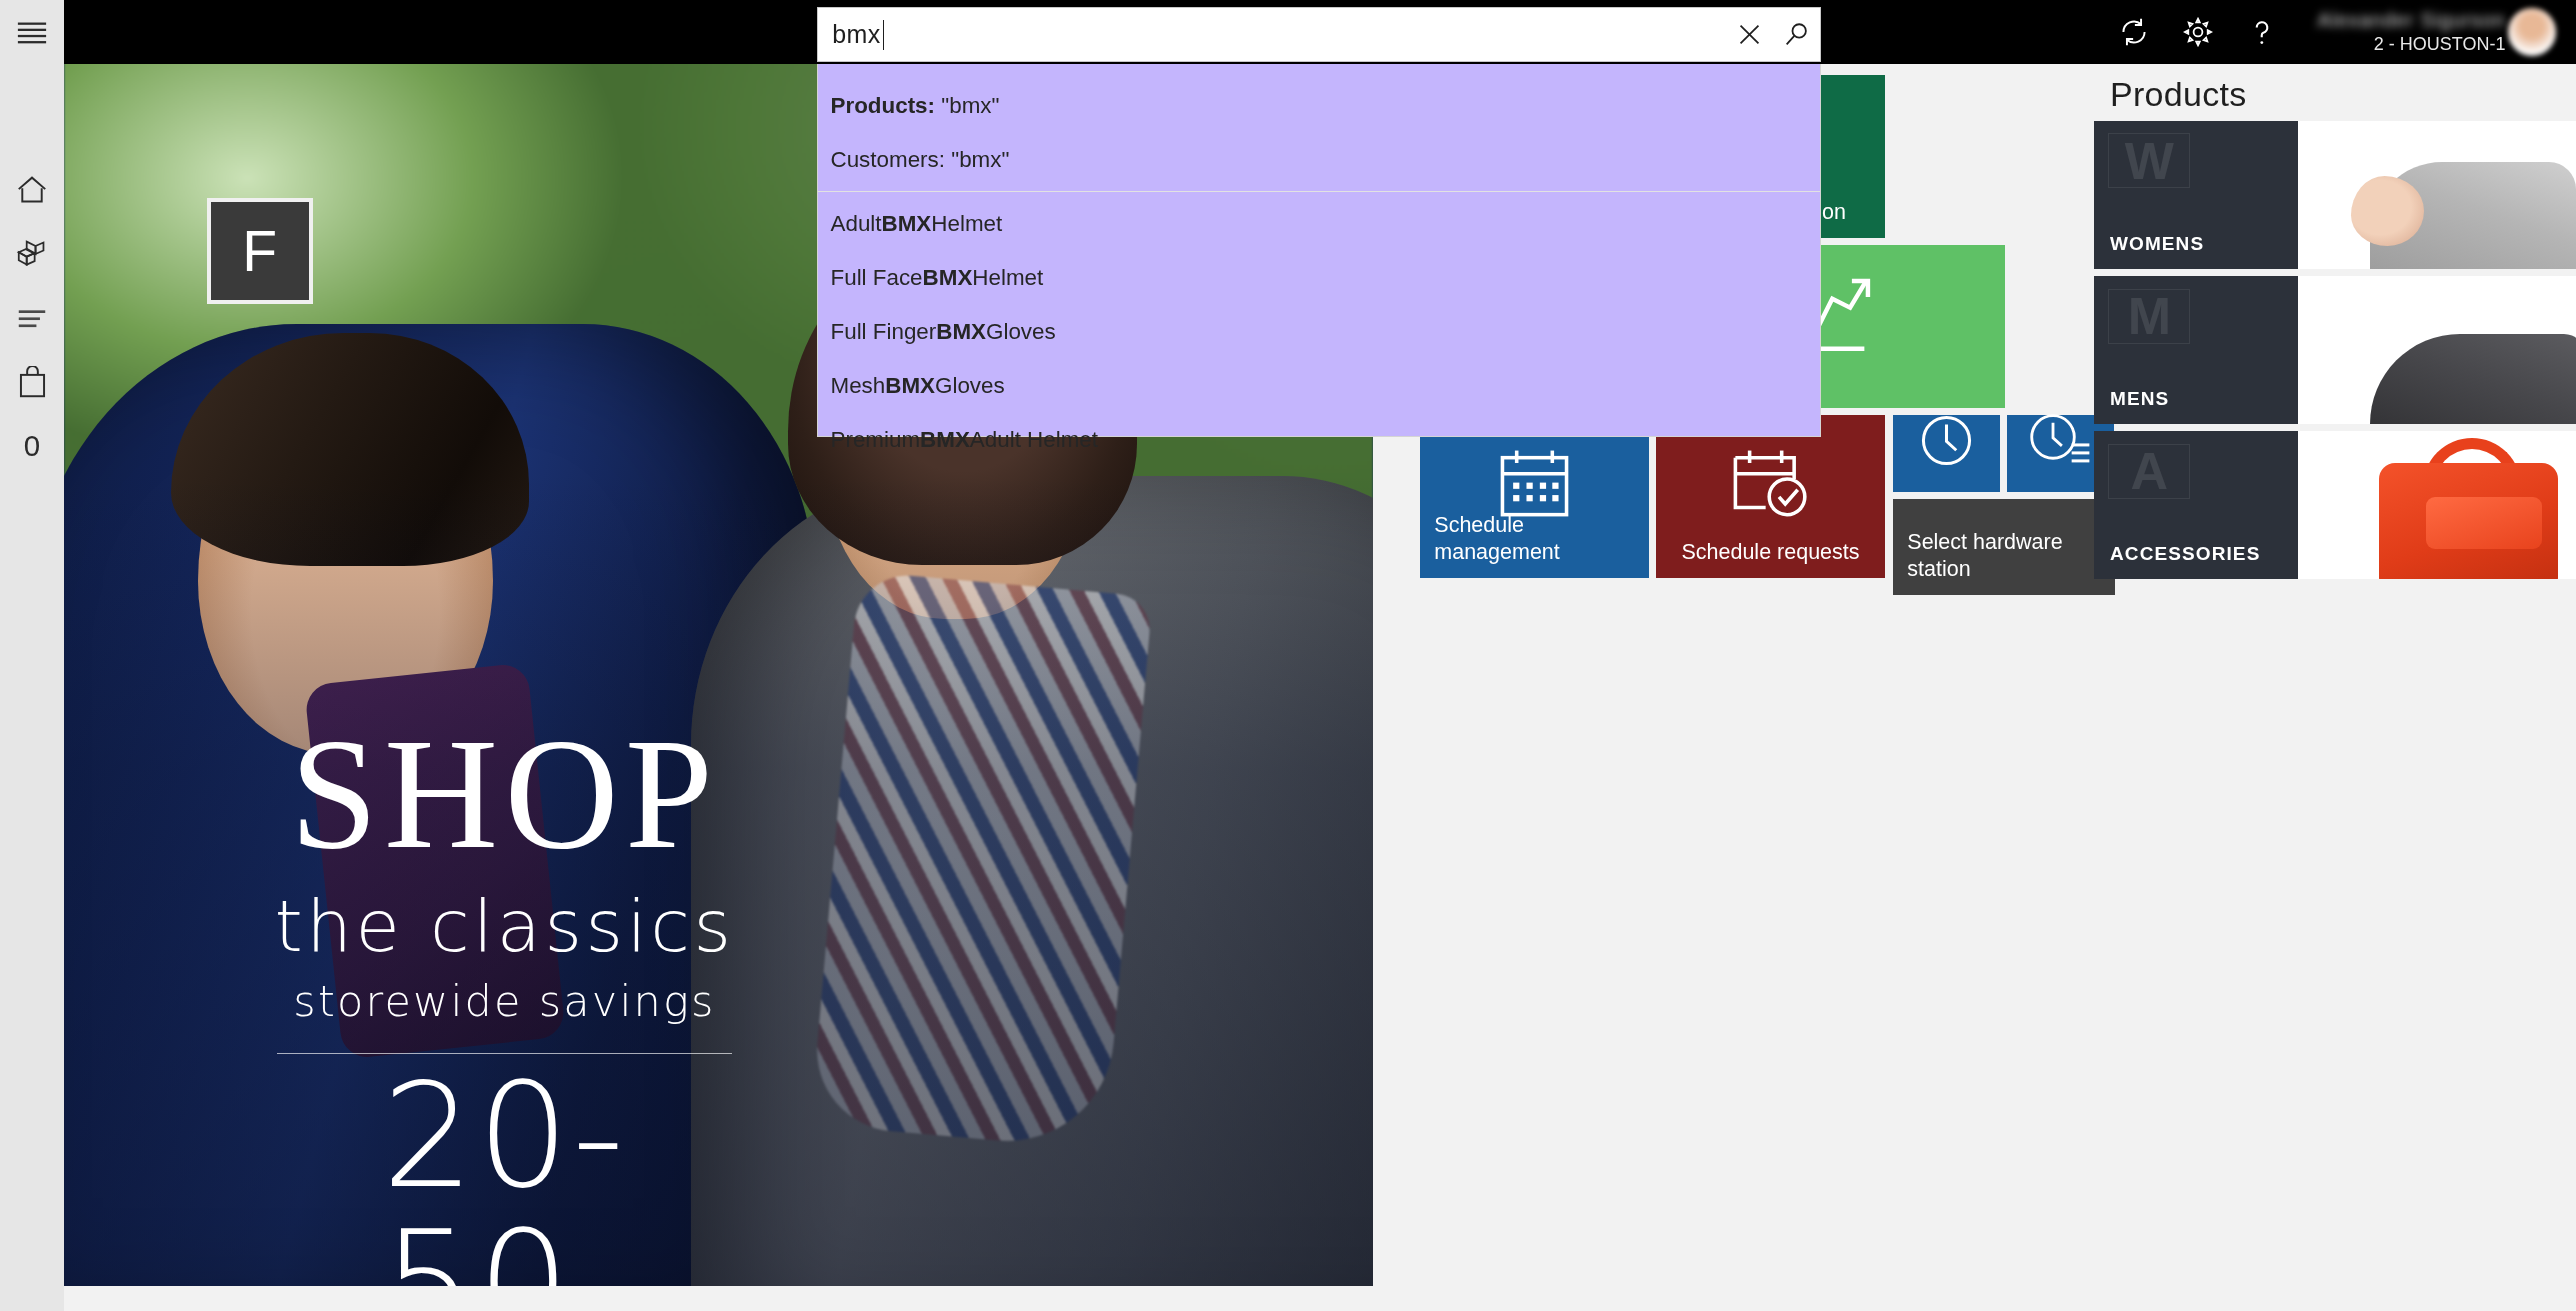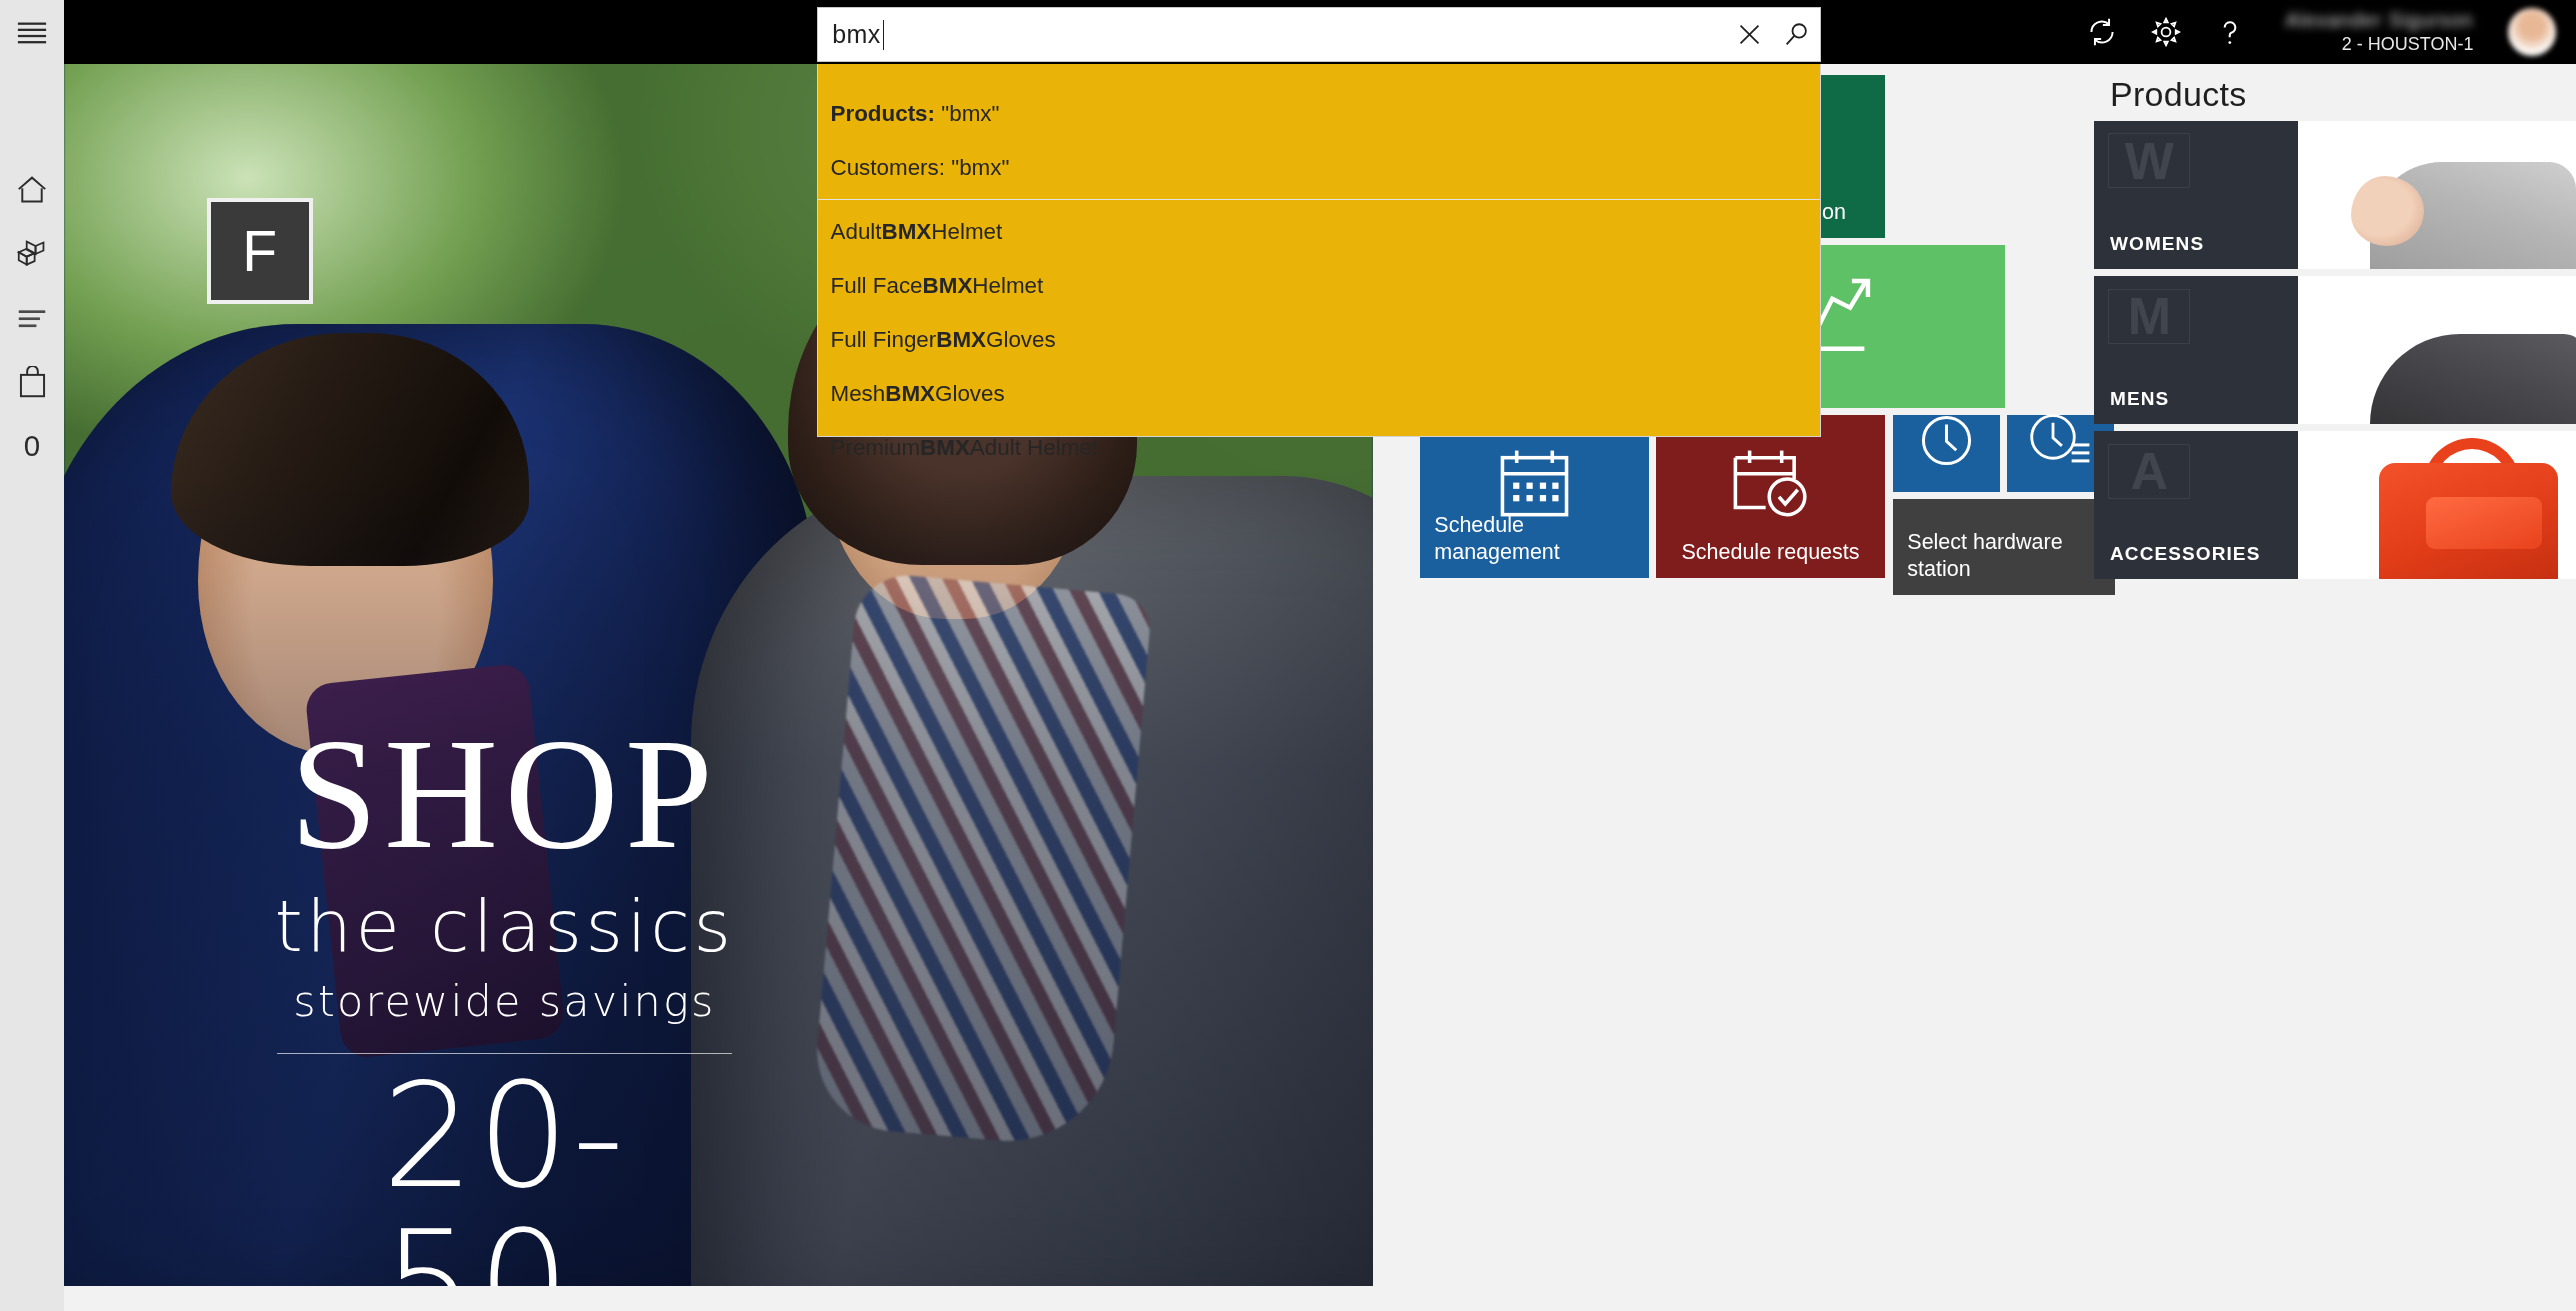--- a/index.html
+++ b/index.html
@@ -37,21 +37,21 @@
   #topbar-right {
     position: absolute; right: 16px; top: 0; height: 64px;
     display: flex; align-items: center; gap: 0;
   }
   .topicon {
     width: 64px; height: 64px; display: flex; align-items: center; justify-content: center;
     color: #fff;
   }
   #user-block {
     display: flex; flex-direction: column; align-items: flex-end;
-    justify-content: center; height: 52px; margin-left: 23px; margin-right: 35px;
+    justify-content: center; height: 52px; margin-left: 23px; margin-right: 3px;
   }
   #user-name-blur {
     font-size: 19.7px; color: #d8d8d8; line-height: 23px;
     filter: blur(4.5px); letter-spacing: 0.9px; white-space: nowrap;
   }
   #user-store {
     font-size: 18px; color: #e8e8e8; line-height: 21.5px;
     margin-top: 1.8px; white-space: nowrap;
   }
   #avatar {
@@ -76,22 +76,22 @@
     background: #1f1f1f; margin-left: 1.8px; vertical-align: middle;
   }
   .search-icon-btn {
     width: 47px; height: 55px; display: flex; align-items: center; justify-content: center;
     color: #1f1f1f;
   }
 
   
   #suggestions {
     position: absolute; left: 817px; top: 64px; width: 1004px; height: 373px;
-    background: #eab308; border: 0.9px solid #d4d4d4; border-top: none;
-    z-index: 59; padding-top: 23px;
+    background: #c4b5fd; border: 0.9px solid #d4d4d4; border-top: none;
+    z-index: 59; padding-top: 15px;
   }
   .sugg {
     height: 54px; display: flex; align-items: center;
     padding-left: 12.5px; font-size: 22.4px; color: #262626;
     font-family: "Liberation Sans", sans-serif; white-space: nowrap;
   }
   .sugg b { font-weight: bold; }
   #sugg-divider { height: 0.9px; background: #e2e2e2; margin: 3.6px 0 5.4px 0; }
 
   

